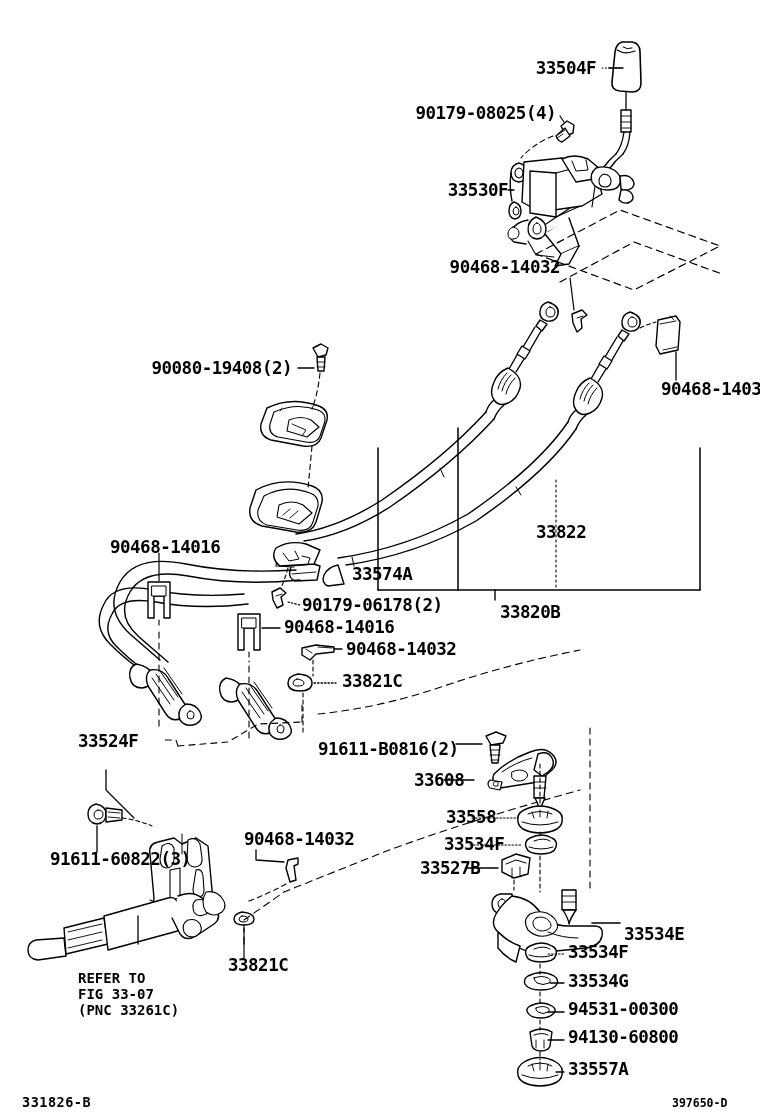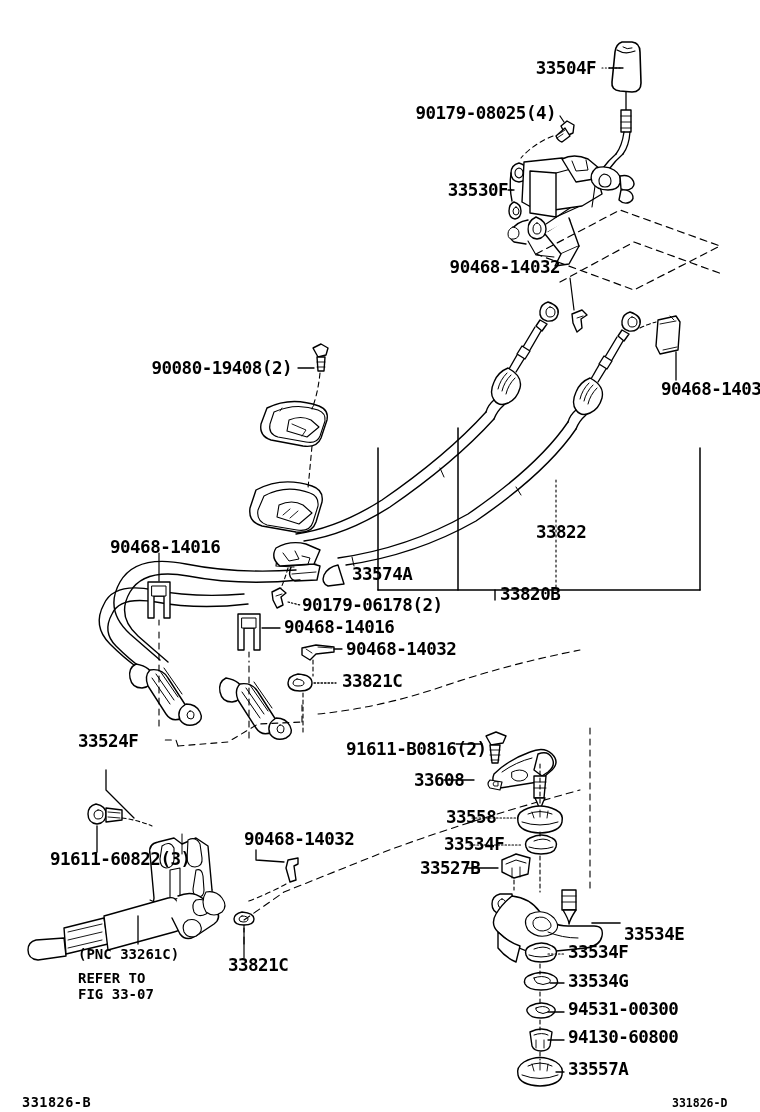--- a/index.html
+++ b/index.html
@@ -403,42 +403,42 @@
   <div id="labels">
       <div class="lbl pn anchor-r" style="left: 596px; top: 30px;">33504F</div>
       <div class="lbl pn anchor-r" style="left: 556px; top: 75px;">90179-08025(4)</div>
       <div class="lbl pn anchor-r" style="left: 508px; top: 152px;">33530F</div>
       <div class="lbl pn anchor-r" style="left: 560px; top: 229px;">90468-14032</div>
       <div class="lbl pn" style="left: 661px; top: 351px;">90468-14035</div>
       <div class="lbl pn anchor-r" style="left: 292px; top: 330px;">90080-19408(2)</div>
       <div class="lbl pn" style="left: 110px; top: 509px;">90468-14016</div>
       <div class="lbl pn" style="left: 352px; top: 536px;">33574A</div>
       <div class="lbl pn" style="left: 536px; top: 494px;">33822</div>
-      <div class="lbl pn" style="left: 500px; top: 556px;">33820B</div>
+      <div class="lbl pn" style="left: 500px; top: 574px;">33820B</div>
       <div class="lbl pn" style="left: 302px; top: 567px;">90179-06178(2)</div>
       <div class="lbl pn" style="left: 284px; top: 589px;">90468-14016</div>
       <div class="lbl pn" style="left: 346px; top: 611px;">90468-14032</div>
       <div class="lbl pn" style="left: 342px; top: 643px;">33821C</div>
-      <div class="lbl pn" style="left: 346px; top: 711px;">91611-B0816(2)</div>
+      <div class="lbl pn" style="left: 318px; top: 711px;">91611-B0816(2)</div>
       <div class="lbl pn" style="left: 414px; top: 742px;">33608</div>
       <div class="lbl pn" style="left: 446px; top: 779px;">33558</div>
       <div class="lbl pn" style="left: 444px; top: 806px;">33534F</div>
       <div class="lbl pn" style="left: 420px; top: 830px;">33527B</div>
       <div class="lbl pn" style="left: 624px; top: 896px;">33534E</div>
       <div class="lbl pn" style="left: 568px; top: 914px;">33534F</div>
       <div class="lbl pn" style="left: 568px; top: 943px;">33534G</div>
       <div class="lbl pn" style="left: 568px; top: 971px;">94531-00300</div>
       <div class="lbl pn" style="left: 568px; top: 999px;">94130-60800</div>
       <div class="lbl pn" style="left: 568px; top: 1031px;">33557A</div>
       <div class="lbl pn" style="left: 78px; top: 703px;">33524F</div>
       <div class="lbl pn" style="left: 50px; top: 821px;">91611-60822(3)</div>
       <div class="lbl pn" style="left: 244px; top: 801px;">90468-14032</div>
       <div class="lbl pn" style="left: 228px; top: 927px;">33821C</div>
     </div>
 
   <div class="lbl small" style="left:78px;top:942px;">REFER TO</div>
   <div class="lbl small" style="left:78px;top:958px;">FIG 33-07</div>
-  <div class="lbl small" style="left:78px;top:918px;">(PNC 33261C)</div>
+  <div class="lbl small" style="left:78px;top:974px;">(PNC 33261C)</div>
 
   <div class="lbl code" style="left:22px;top:1066px;">331826-B</div>
-  <div class="lbl code2" style="left:672px;top:1068px;">331826-D</div>
+  <div class="lbl code2" style="left:672px;top:1068px;">397650-D</div>
 
 </div>
 
 </body></html>

